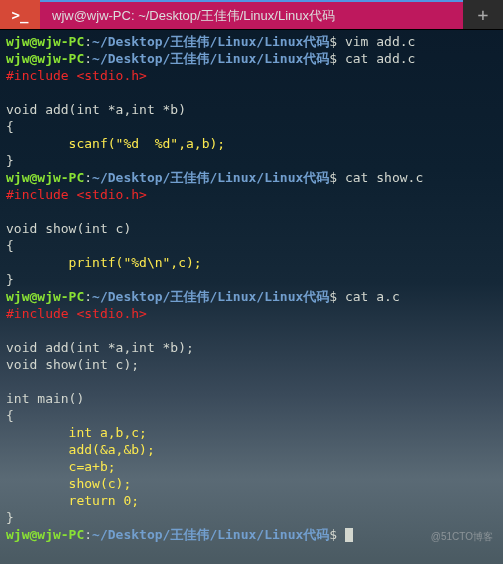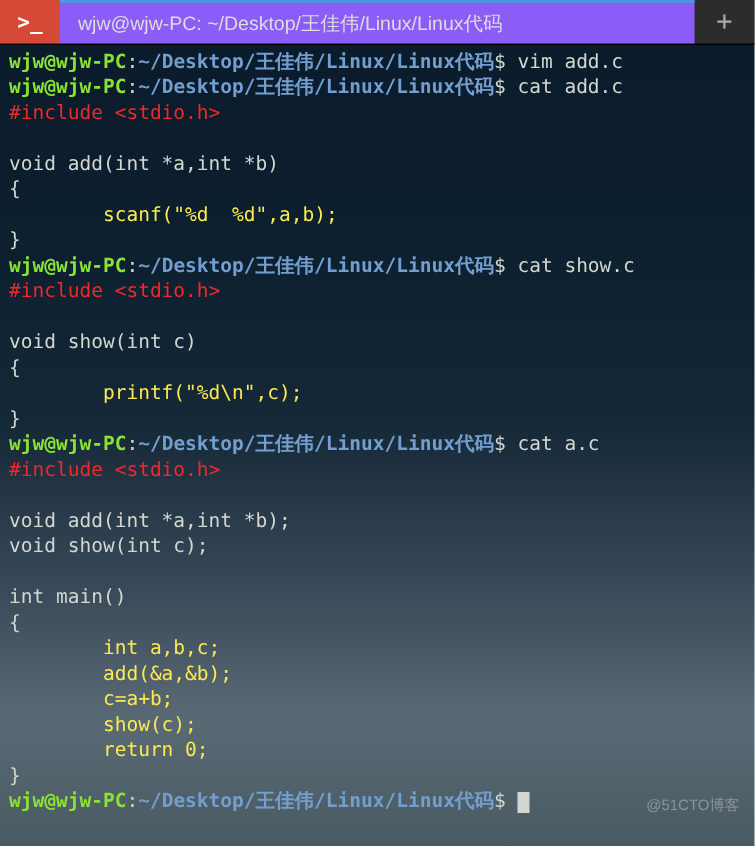--- a/index.html
+++ b/index.html
@@ -29,21 +29,21 @@
       font-size: 14px;
       font-weight: bold;
     }
     .tab {
       flex: 1;
       display: flex;
       align-items: center;
       padding: 0 12px;
       color: #ddd;
       font-size: 13px;
-      background: #8b5cf6;
+      background: #be185d;
       border-top: 2px solid #5294e2;
       font-family: sans-serif;
     }
     .new-tab {
       width: 40px;
       display: flex;
       align-items: center;
       justify-content: center;
       color: #aaa;
       font-size: 18px;

